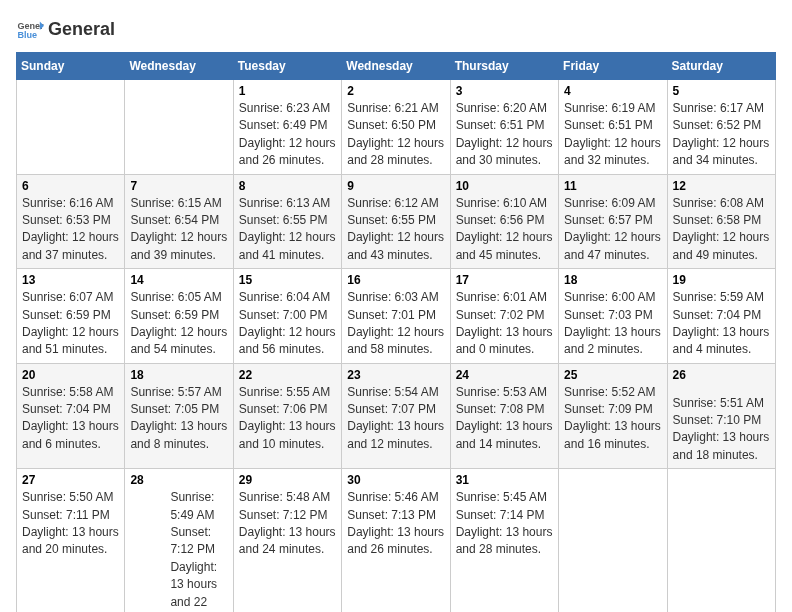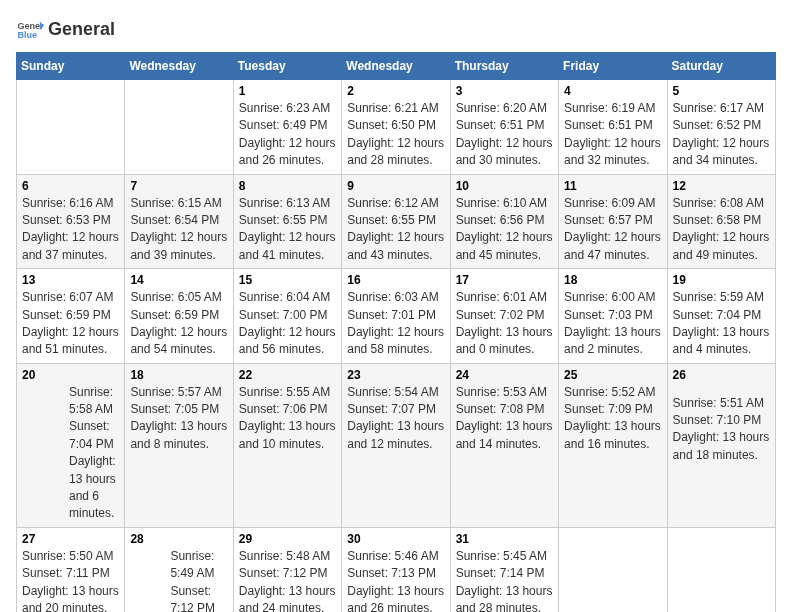--- a/index.html
+++ b/index.html
@@ -236,21 +236,21 @@
         <td>
           <span class="day-num">19</span>
           <div class="day-detail" style="white-space: pre-line;">Sunrise: 5:59 AM
 Sunset: 7:04 PM
 Daylight: 13 hours and 4 minutes.</div>
         </td>
       </tr>
       <tr>
         <td>
           <span class="day-num">20</span>
-          <div class="day-detail" style="white-space: pre-line; margin-left: 47px;">Sunrise: 5:58 AM
+          <div class="day-detail" style="white-space: pre-line;">Sunrise: 5:58 AM
 Sunset: 7:04 PM
 Daylight: 13 hours and 6 minutes.</div>
         </td>
         <td>
           <span class="day-num">18</span>
           <div class="day-detail" style="white-space: pre-line;">Sunrise: 5:57 AM
 Sunset: 7:05 PM
 Daylight: 13 hours and 8 minutes.</div>
         </td>
         <td>

